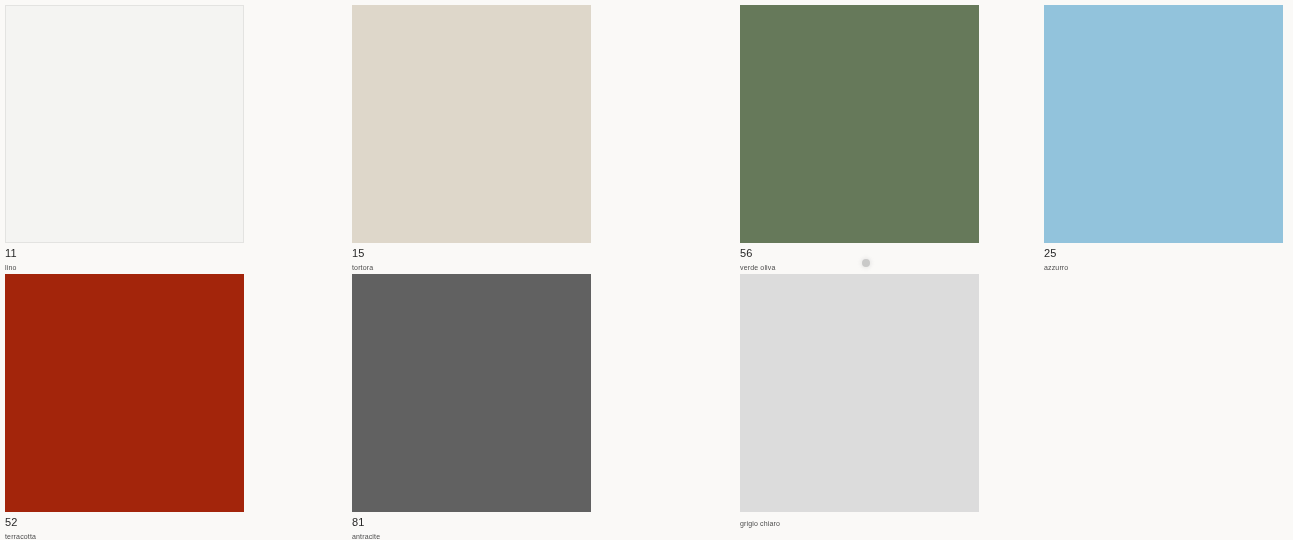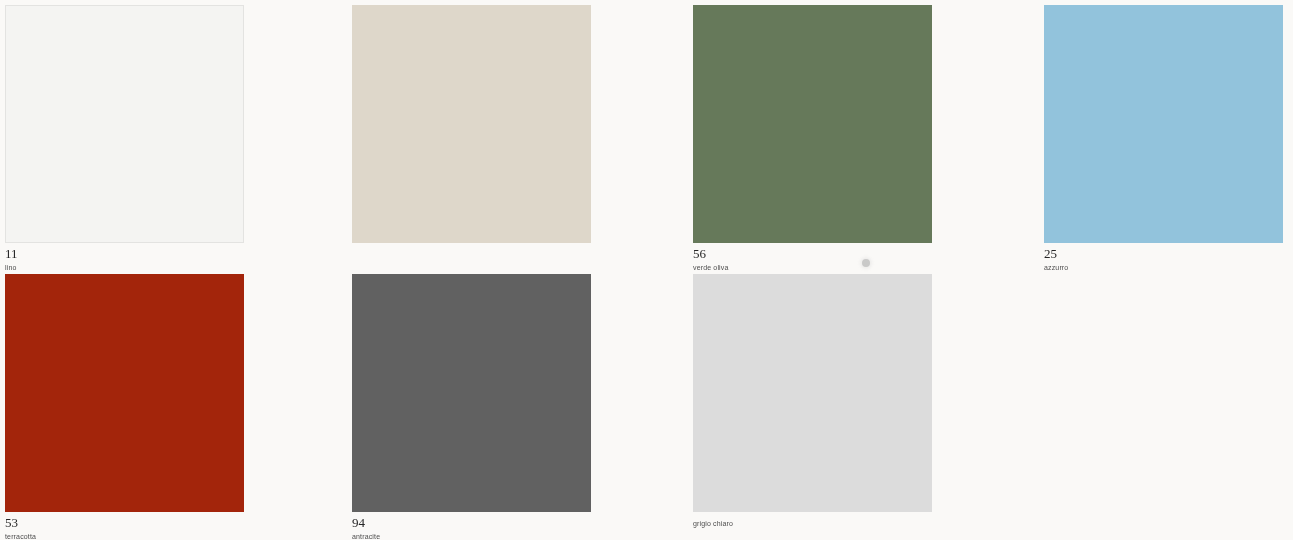--- a/index.html
+++ b/index.html
@@ -31,40 +31,40 @@
     box-sizing: border-box;
     display: block;
   }
   .swatch-chip.bordered {
     border: 1px solid #e3e3e1;
   }
   .swatch-meta {
     padding-top: 4px;
   }
   .swatch-code {
-    font-family: Liberation Serif, serif;
-    font-size: 13px;
+    font-family: Liberation Sans, sans-serif;
+    font-size: 11px;
     line-height: 13px;
     color: #262626;
     letter-spacing: 0.1px;
     display: block;
   }
   .swatch-name {
     font-family: "Liberation Sans", sans-serif;
     font-size: 7px;
     line-height: 10px;
     color: #4d4d4d;
     letter-spacing: 0.15px;
     display: block;
     padding-top: 3px;
   }
   
   .col-0 { left: 5px; }
   .col-1 { left: 352px; }
-  .col-2 { left: 693px; }
+  .col-2 { left: 740px; }
   .col-3 { left: 1044px; }
   
   .row-0 { top: 5px; }
   .row-1 { top: 274px; }
 
   #cursor-dot {
     position: absolute;
     left: 862px;
     top: 259px;
     width: 8px;
@@ -84,20 +84,24 @@
   <div class="swatch-cell col-0 row-0">
     <div class="swatch-chip bordered" style="background-color: rgb(244, 244, 242);"></div>
     <div class="swatch-meta">
       <span class="swatch-code">11</span>
       <span class="swatch-name">lino</span>
     </div>
   </div>
 
   <div class="swatch-cell col-1 row-0">
     <div class="swatch-chip" style="background-color: rgb(222, 215, 202);"></div>
+    <div class="swatch-meta">
+      <span class="swatch-code">15</span>
+      <span class="swatch-name">tortora</span>
+    </div>
   </div>
 
   <div class="swatch-cell col-2 row-0">
     <div class="swatch-chip" style="background-color: rgb(102, 121, 90);"></div>
     <div class="swatch-meta">
       <span class="swatch-code">56</span>
       <span class="swatch-name">verde oliva</span>
     </div>
   </div>
 
@@ -105,29 +109,29 @@
     <div class="swatch-chip" style="background-color: rgb(146, 195, 220);"></div>
     <div class="swatch-meta">
       <span class="swatch-code">25</span>
       <span class="swatch-name">azzurro</span>
     </div>
   </div>
 
   <div class="swatch-cell col-0 row-1">
     <div class="swatch-chip" style="background-color: rgb(163, 37, 11);"></div>
     <div class="swatch-meta">
-      <span class="swatch-code">53</span>
+      <span class="swatch-code">52</span>
       <span class="swatch-name">terracotta</span>
     </div>
   </div>
 
   <div class="swatch-cell col-1 row-1">
     <div class="swatch-chip" style="background-color: rgb(97, 97, 97);"></div>
     <div class="swatch-meta">
-      <span class="swatch-code">94</span>
+      <span class="swatch-code">81</span>
       <span class="swatch-name">antracite</span>
     </div>
   </div>
 
   <div class="swatch-cell col-2 row-1">
     <div class="swatch-chip" style="background-color: rgb(220, 220, 220);"></div>
     <div class="swatch-meta">
       <span class="swatch-name">grigio chiaro</span>
     </div>
   </div>

